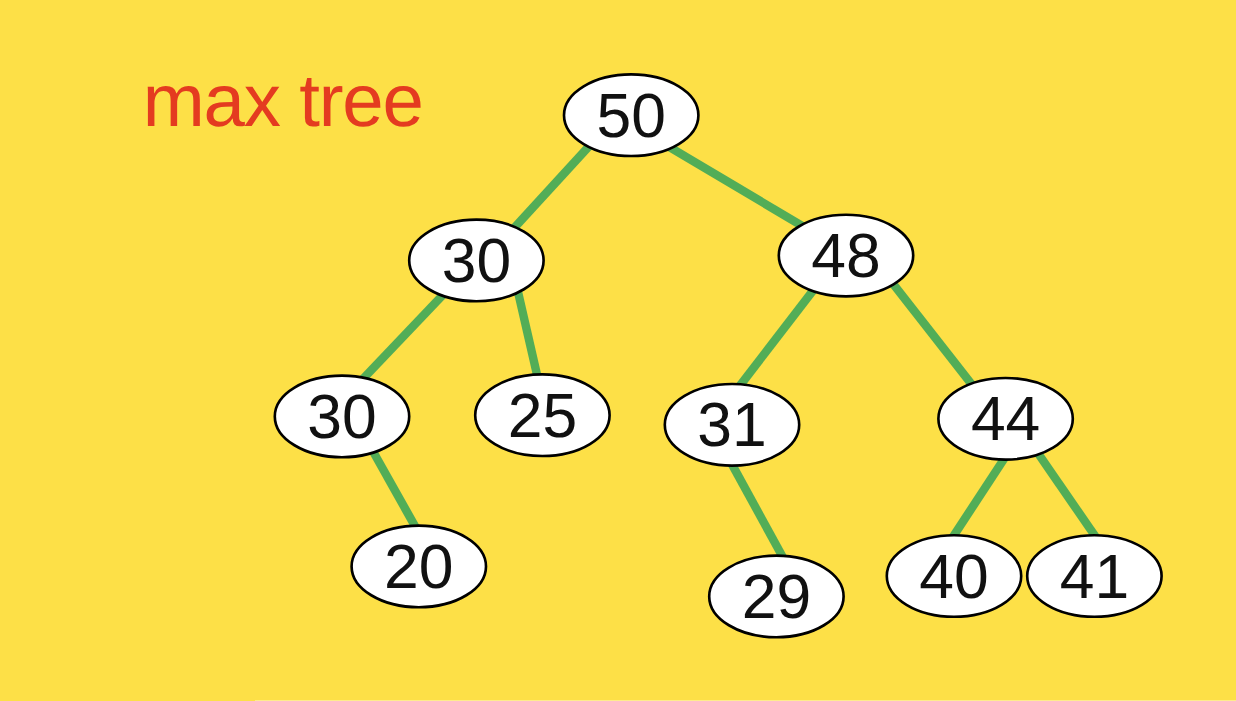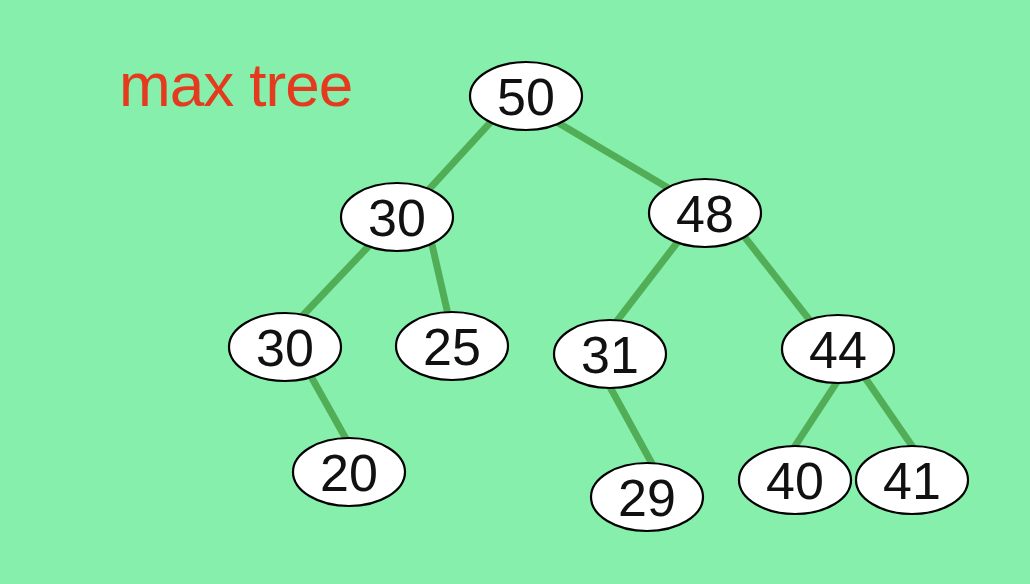--- a/index.html
+++ b/index.html
@@ -5,21 +5,21 @@
   html, body {
     margin: 0;
     padding: 0;
     background: #ffffff;
     font-family: "Liberation Sans", sans-serif;
   }
   .canvas {
     position: relative;
     width: 1030px;
     height: 584px;
-    background: #86efac;
+    background: #fde047;
     overflow: hidden;
   }
   .diagram-title {
     position: absolute;
     left: 119px;
     top: 54px;
     font-size: 62px;
     line-height: 1;
     letter-spacing: -1px;
     color: var(--title-color, #e43b20);

